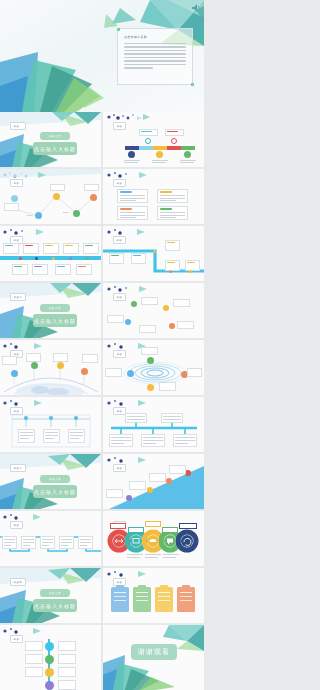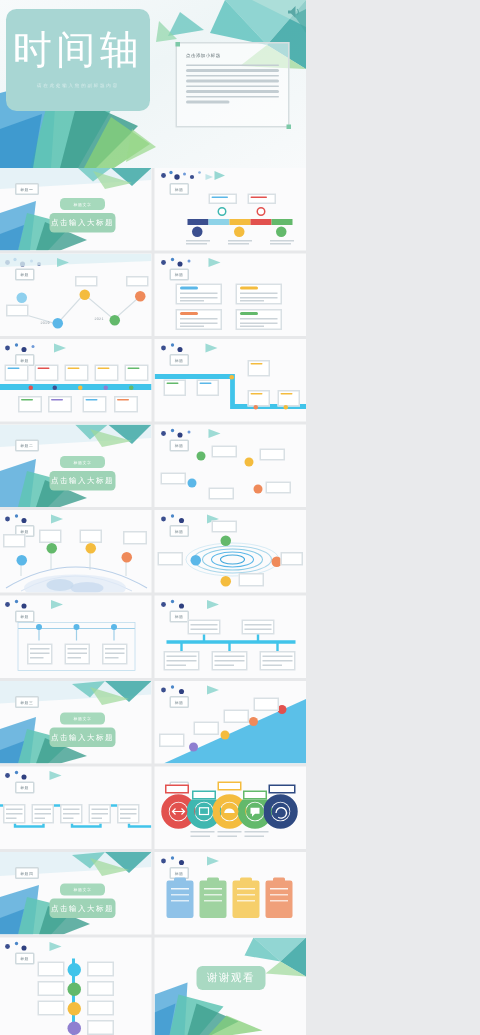--- a/index.html
+++ b/index.html
@@ -103,24 +103,20 @@
       <polygon points="168,0 204,0 204,18" fill="#bfe4de" opacity=".6"></polygon>
       <polygon points="196,10 204,6 204,22" fill="#4aa8a4" opacity=".7"></polygon>
 
       <polygon points="0,62 38,52 34,112 0,112" fill="#4fa8d8" opacity=".85"></polygon>
       <polygon points="34,60 76,70 52,112 20,112" fill="#5fc4b4" opacity=".9"></polygon>
       <polygon points="52,66 92,84 64,112 40,112" fill="#3f9f8f" opacity=".85"></polygon>
       <polygon points="74,78 100,96 76,112 56,112" fill="#86cf78" opacity=".8"></polygon>
       <polygon points="0,86 28,76 22,112 0,112" fill="#2f8fc9" opacity=".7"></polygon>
       <polygon points="88,86 104,98 84,108" fill="#9ad98c" opacity=".7"></polygon>
     </svg>
-    <div class="hero-title-box">
-      <div class="hero-title">时间轴</div>
-      <div class="hero-sub">请在此处输入您的副标题内容</div>
-    </div>
     <div class="hero-panel">
       <div class="hero-panel-h">点击添加小标题</div>
       <div class="hero-lines">
         <div class="ln" style="width:100%"></div>
           <div class="ln" style="width:100%"></div>
         <div class="ln" style="width:100%"></div>
           <div class="ln" style="width:100%"></div>
         <div class="ln" style="width:100%"></div>
           <div class="ln" style="width:100%"></div>
         <div class="ln" style="width:100%"></div>

